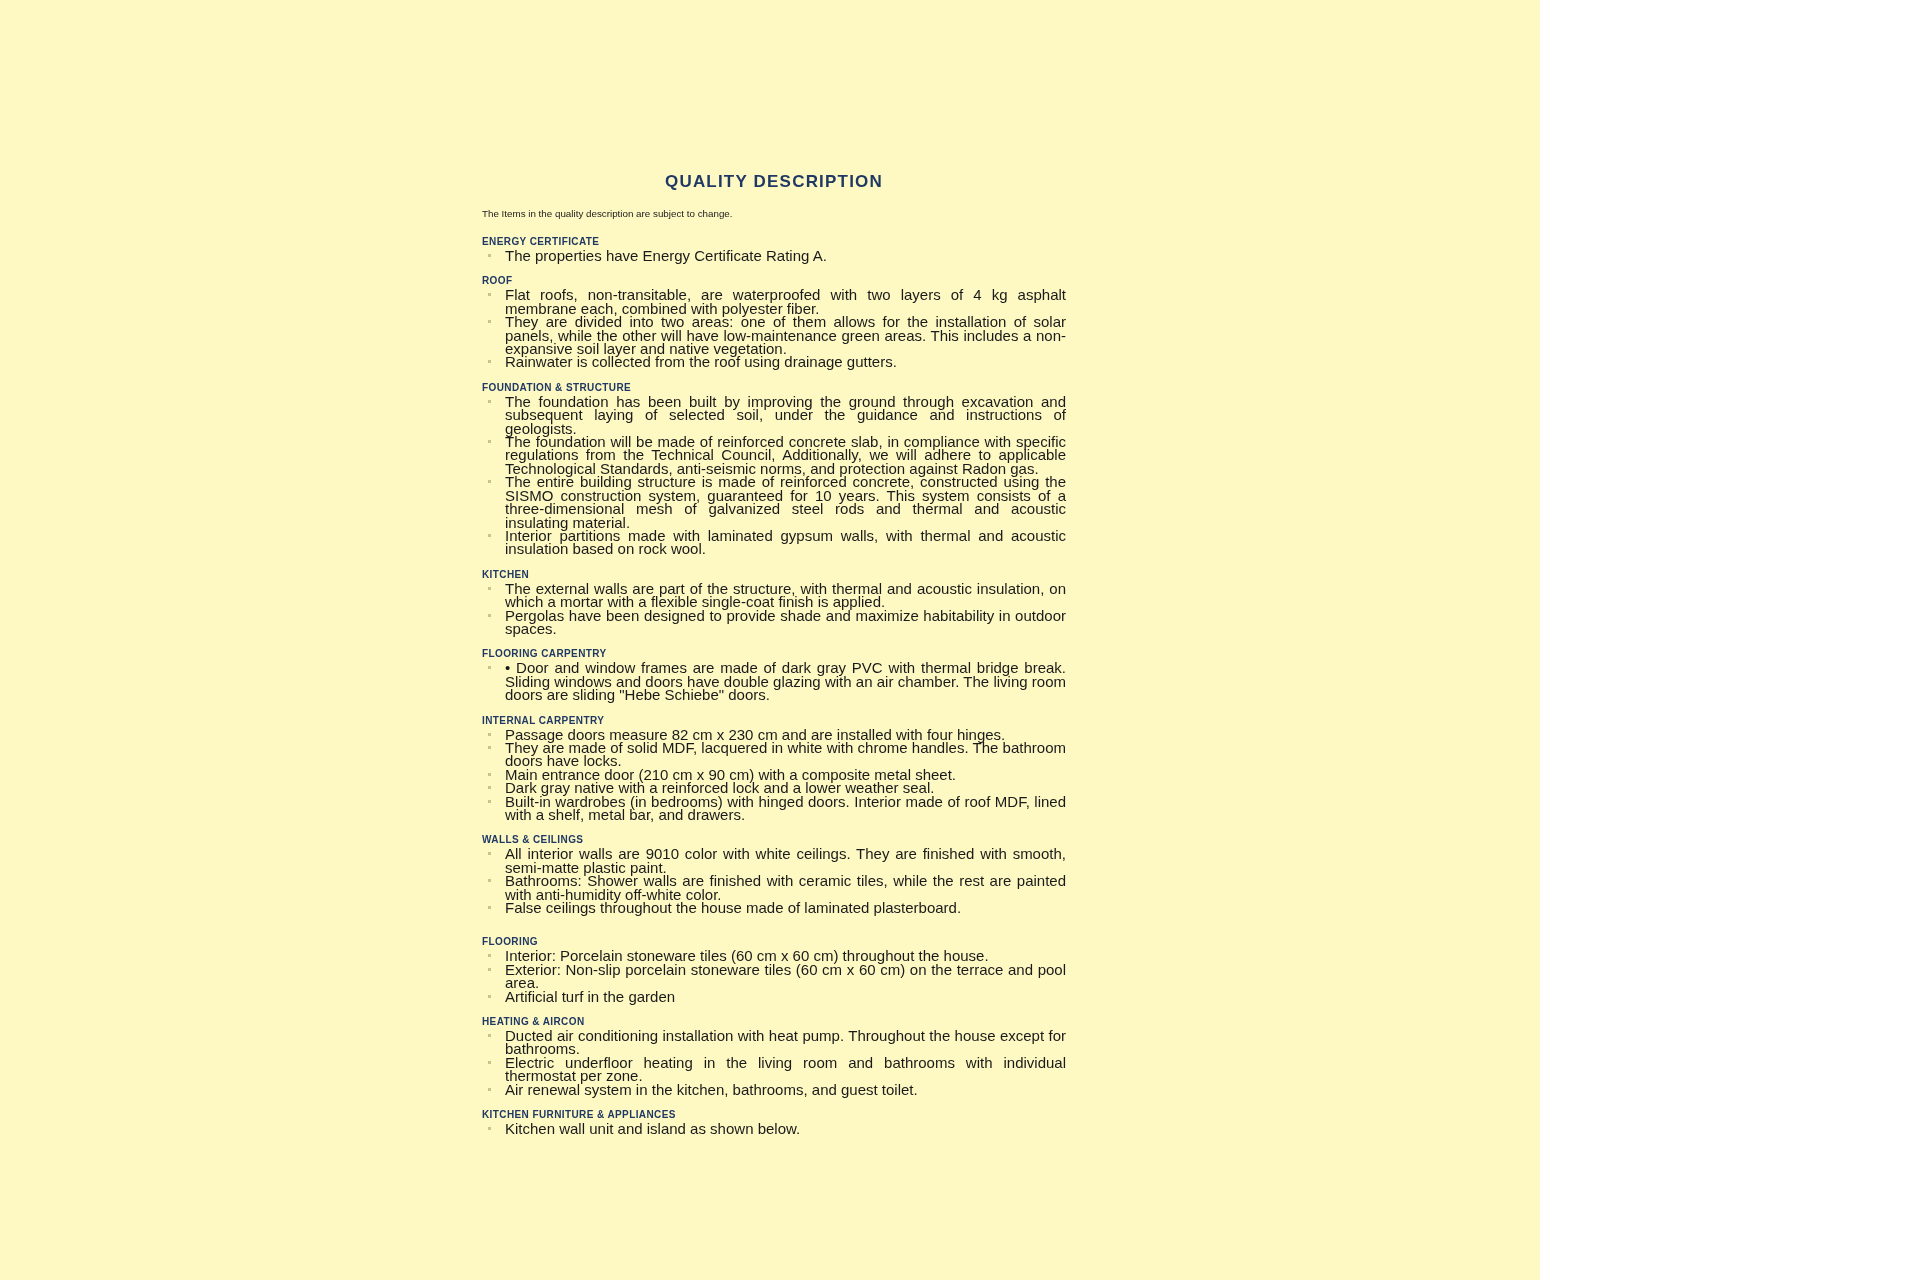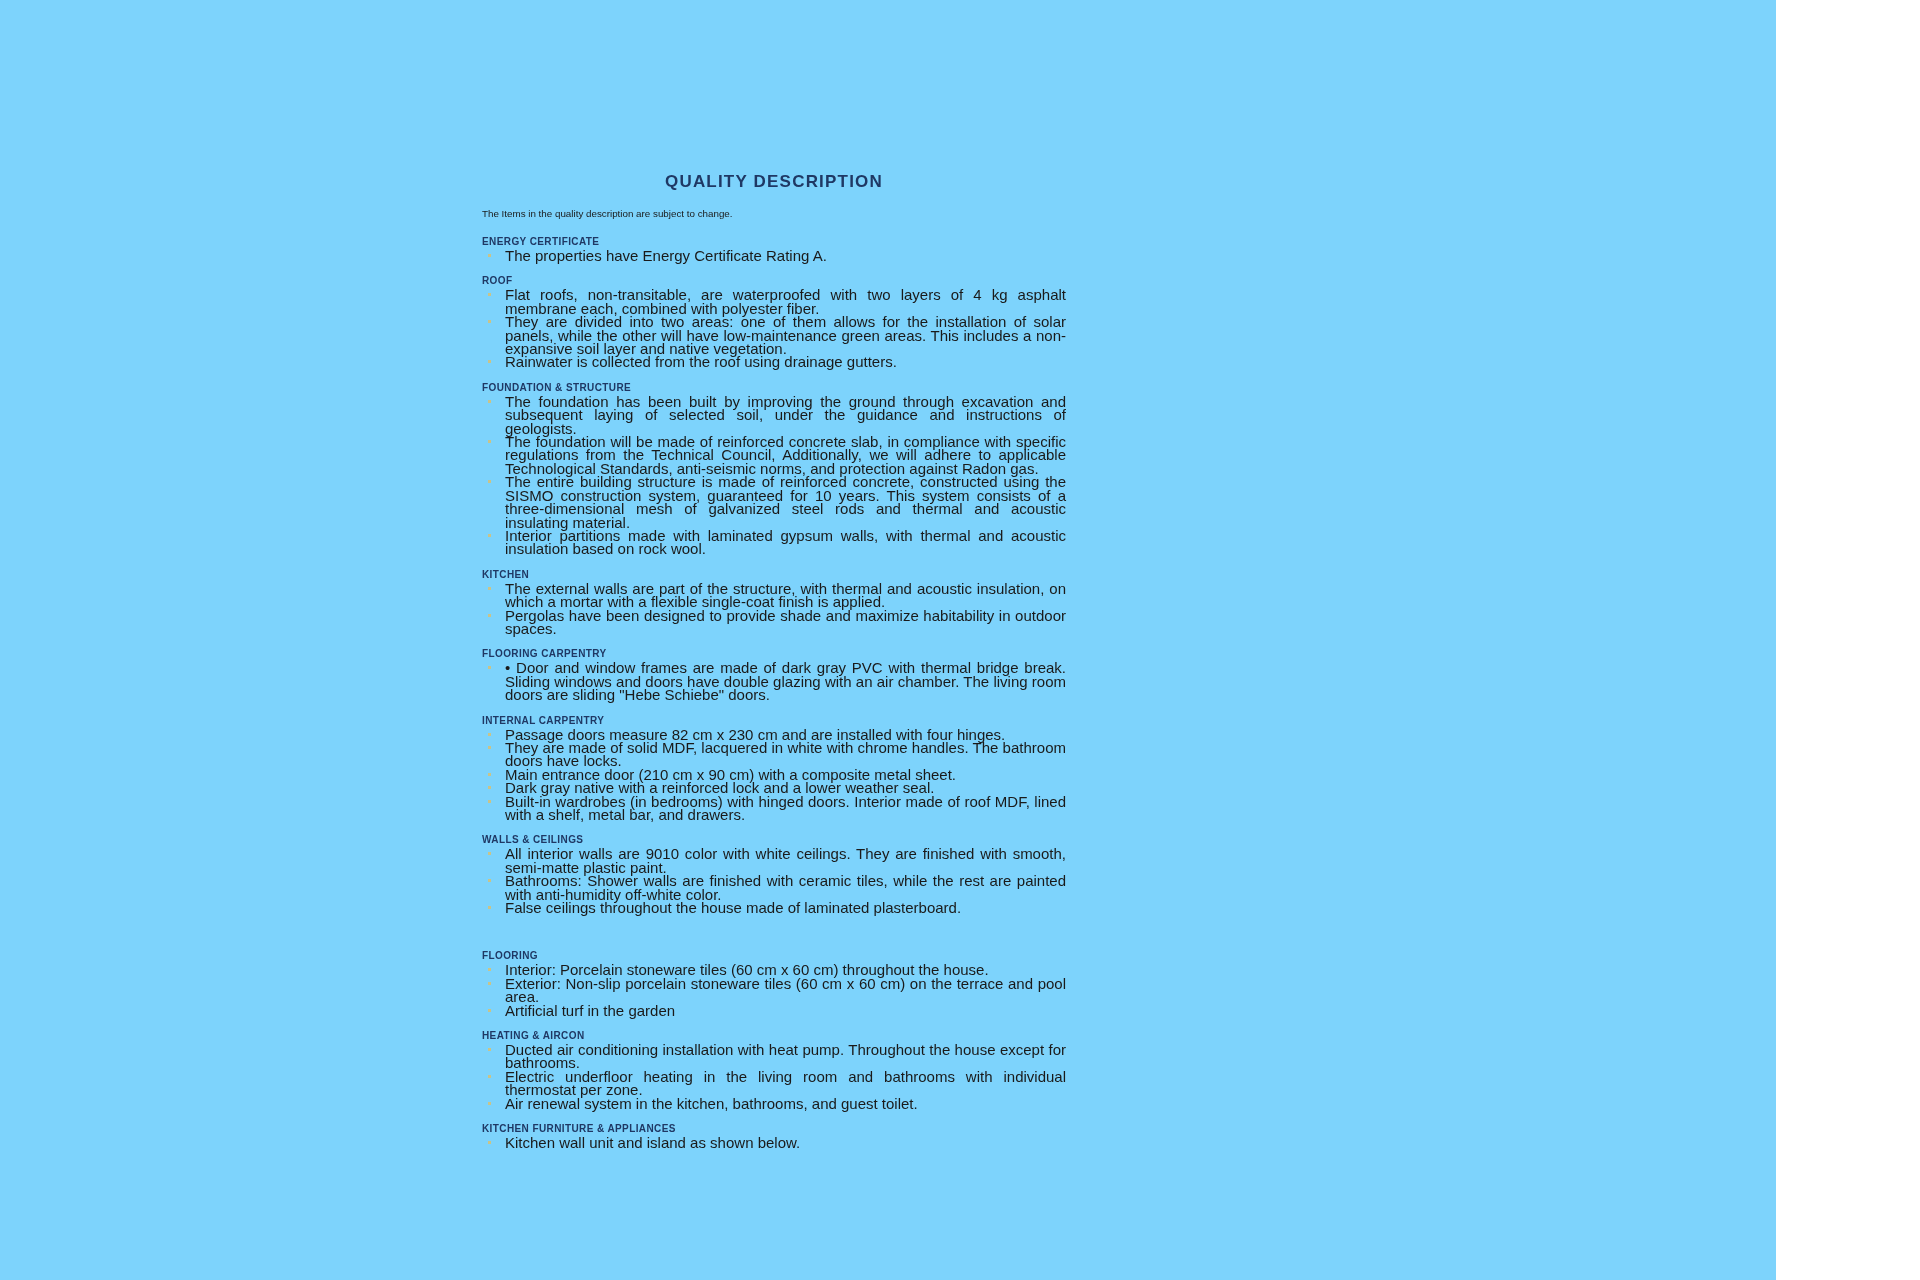--- a/index.html
+++ b/index.html
@@ -3,23 +3,23 @@
 <meta charset="utf-8">
 <style>
   html, body {
     margin: 0;
     padding: 0;
     background: #ffffff;
     font-family: "Liberation Sans", sans-serif;
   }
   .canvas {
     position: relative;
-    width: 1776px;
+    width: 1540px;
     height: 1280px;
-    background: #7dd3fc;
+    background: #fef9c3;
     overflow: hidden;
   }
   .page {
     position: absolute;
     left: 482px;
     top: 172px;
     width: 584px;
     color: var(--body-color, #1a1a1a);
   }
   .page-title {
@@ -30,21 +30,21 @@
     letter-spacing: 1.2px;
     color: var(--heading-color, #1f3864);
   }
   .note {
     margin: 16px 0 0 0;
     font-size: 9.8px;
     color: #1a1a1a;
   }
   .section { margin-top: 13px; }
   .section.first { margin-top: 17px; }
-  .section.extra-space { margin-top: 36px; }
+  .section.extra-space { margin-top: 22px; }
   .section-heading {
     margin: 0 0 2px 0;
     font-size: 10px;
     font-weight: 700;
     letter-spacing: 0.4px;
     color: var(--heading-color, #1f3864);
   }
   ul.bullets {
     margin: 0;
     padding: 0;

